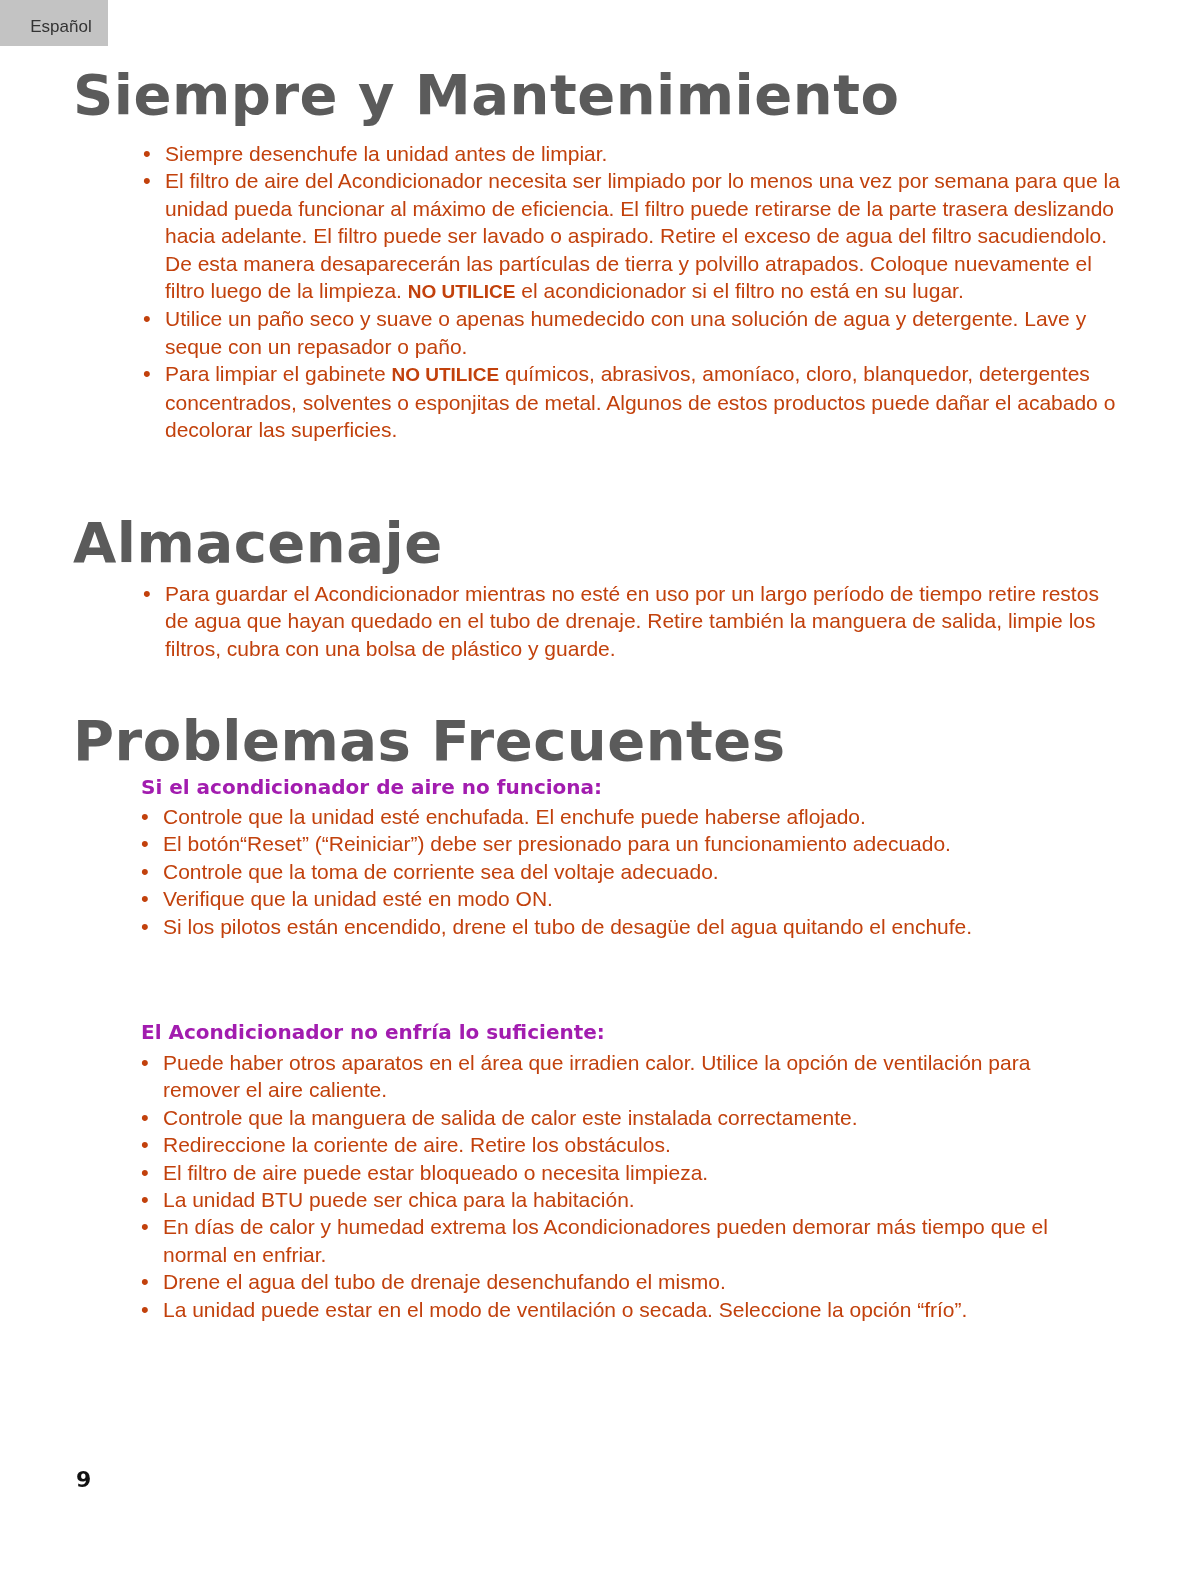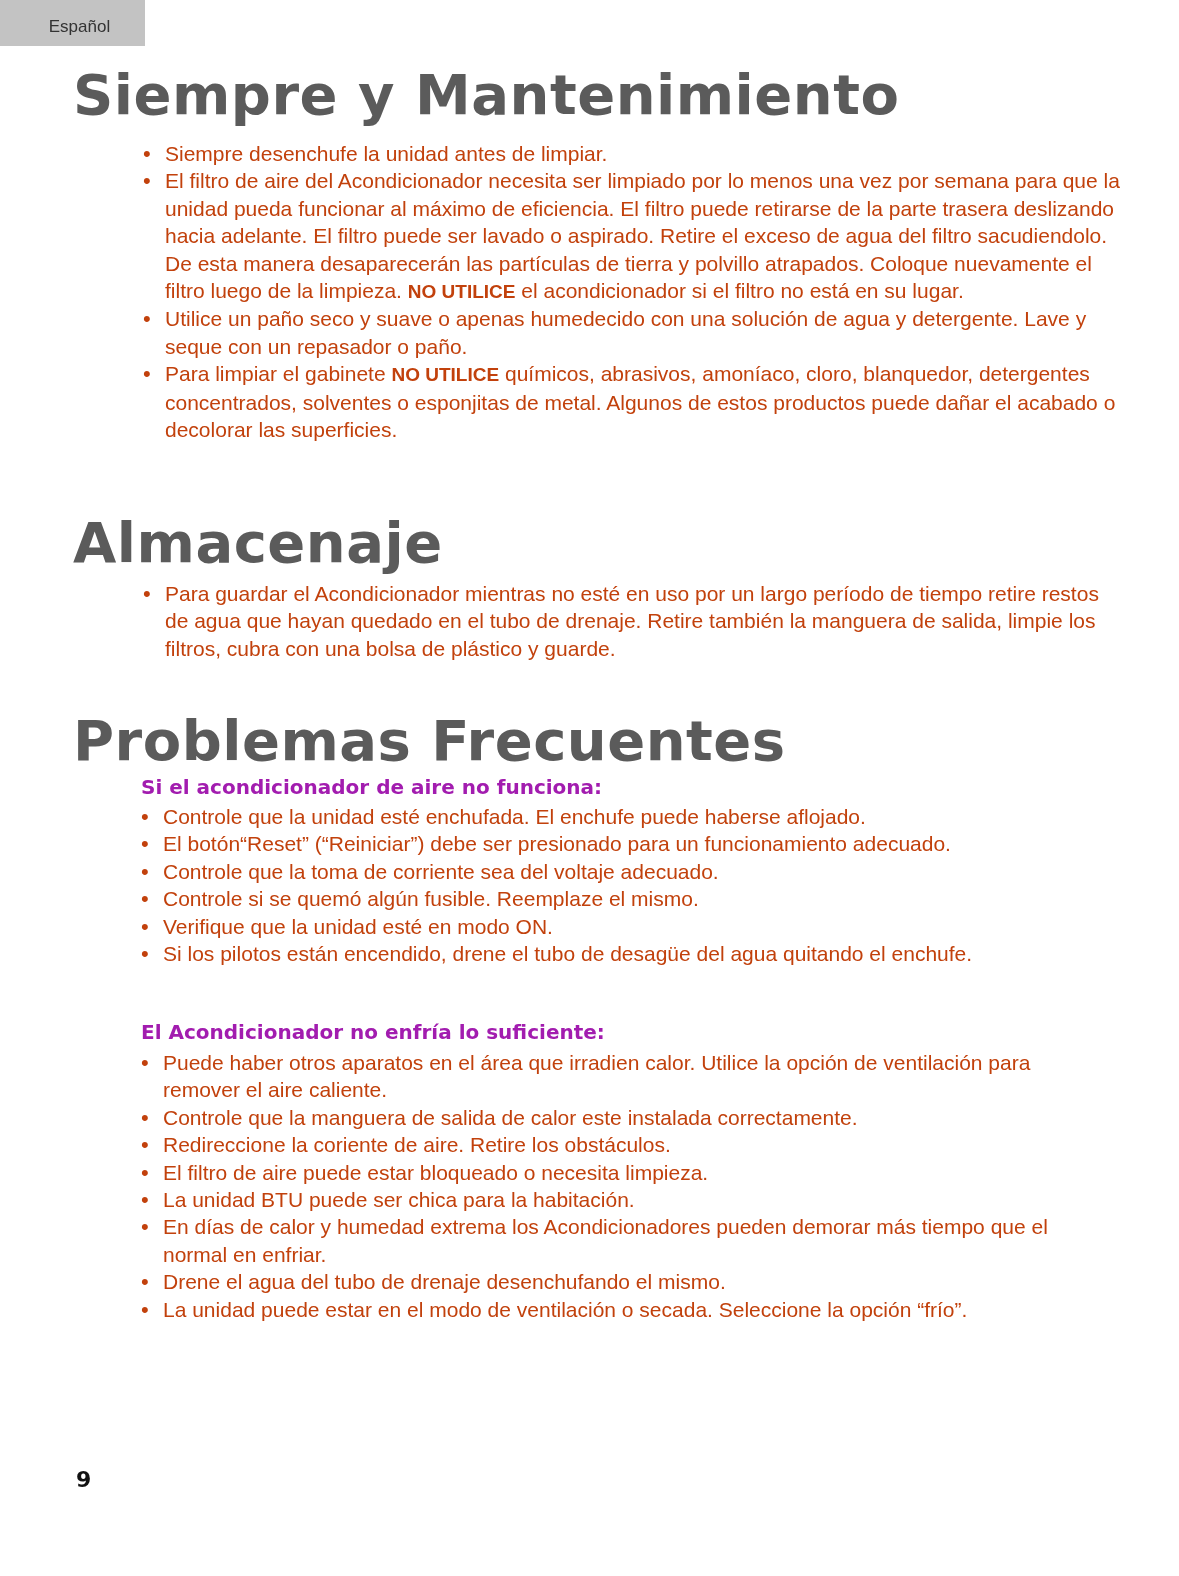--- a/index.html
+++ b/index.html
@@ -12,21 +12,21 @@
       height: 1576px;
       position: relative;
       overflow: hidden;
       font-family: "Liberation Sans", "DejaVu Sans", sans-serif;
       color: #1a1a1a;
     }
     .lang-tab {
       position: absolute;
       left: 0;
       top: 0;
-      width: 145px;
+      width: 108px;
       height: 46px;
       background: #c3c3c3;
       display: flex;
       align-items: flex-end;
       justify-content: center;
       padding-bottom: 0;
       box-sizing: border-box;
     }
     .lang-tab span {
       font-size: 17px;
@@ -112,21 +112,20 @@
   <li>Para guardar el Acondicionador mientras no esté en uso por un largo período de tiempo retire restos de agua que hayan quedado en el tubo de drenaje. Retire también la manguera de salida, limpie los filtros, cubra con una bolsa de plástico y guarde.</li>
 </ul>
 
 <h1 class="section-title" style="top:713px;">Problemas Frecuentes</h1>
 
 <h2 class="sub-title" style="top:775px;">Si el acondicionador de aire no funciona:</h2>
 <ul class="bullets" style="left:139px; top:803px; width:1000px;">
   <li>Controle que la unidad esté enchufada. El enchufe puede haberse aflojado.</li>
   <li>El botón“Reset” (“Reiniciar”) debe ser presionado para un funcionamiento adecuado.</li>
   <li>Controle que la toma de corriente sea del voltaje adecuado.</li>
-  <li>Controle si se quemó algún fusible. Reemplaze el mismo.</li>
   <li>Verifique que la unidad esté en modo ON.</li>
   <li>Si los pilotos están encendido, drene el tubo de desagüe del agua quitando el enchufe.</li>
 </ul>
 
 <h2 class="sub-title" style="top:1020px;">El Acondicionador no enfría lo suficiente:</h2>
 <ul class="bullets" style="left:139px; top:1049px; width:970px;">
   <li>Puede haber otros aparatos en el área que irradien calor. Utilice la opción de ventilación para remover el aire caliente.</li>
   <li>Controle que la manguera de salida de calor este instalada correctamente.</li>
   <li>Redireccione la coriente de aire. Retire los obstáculos.</li>
   <li>El filtro de aire puede estar bloqueado o necesita limpieza.</li>

